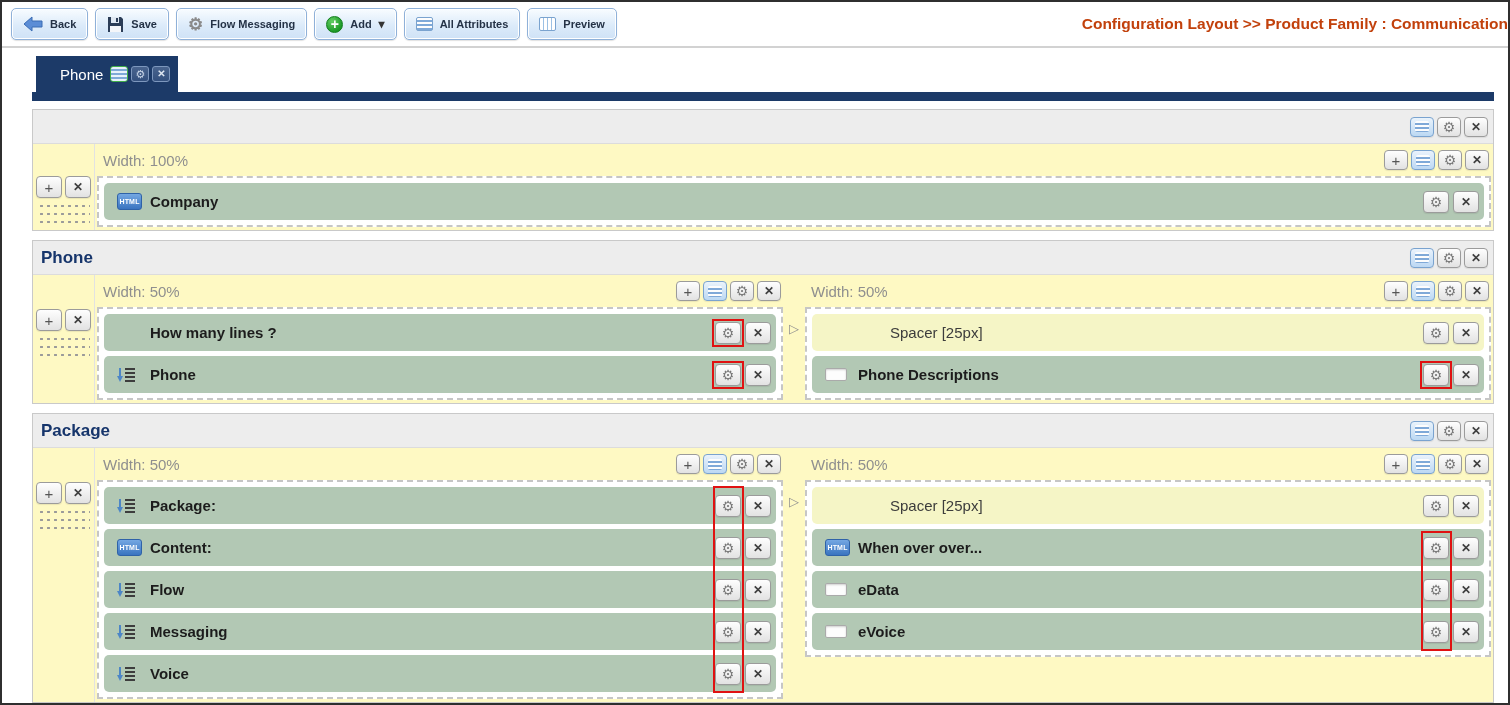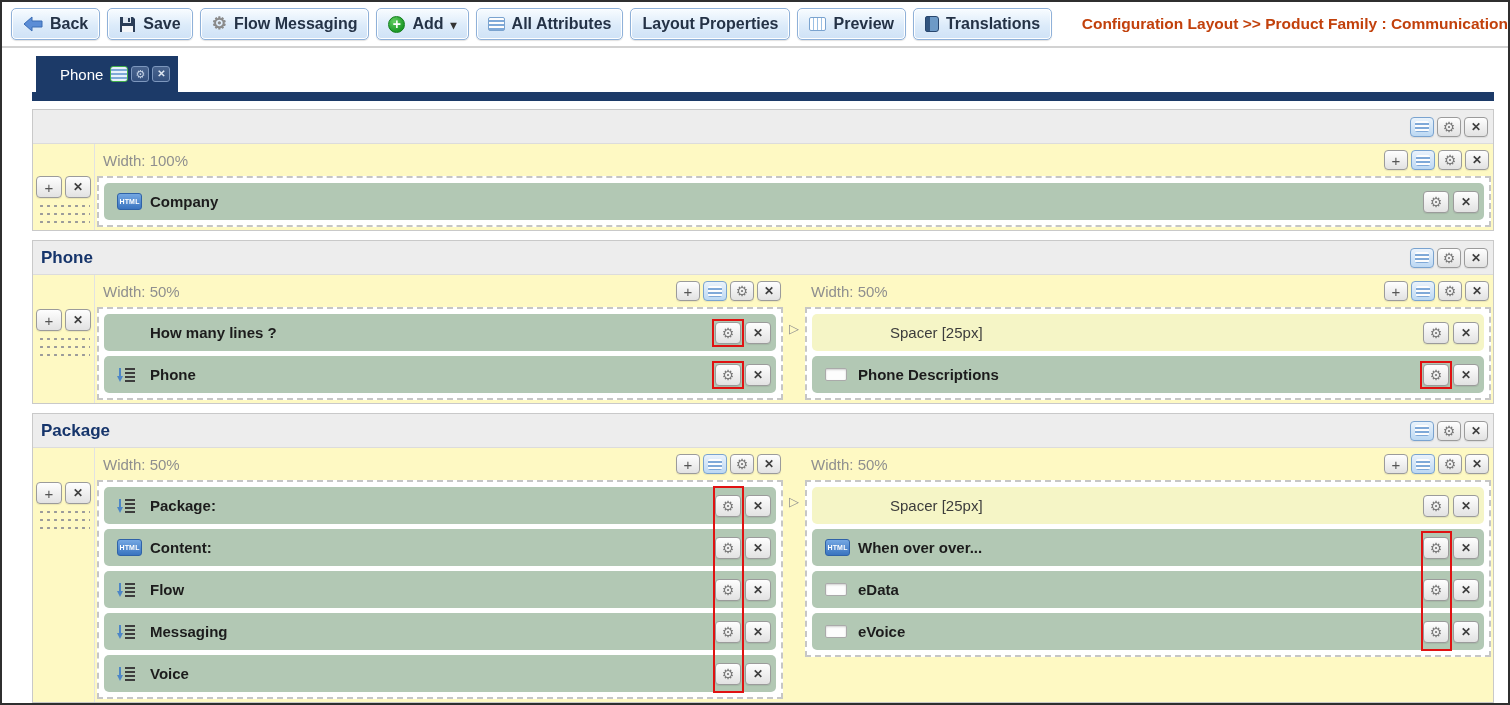--- a/index.html
+++ b/index.html
@@ -7,21 +7,21 @@
   body { font-family: "Liberation Sans", sans-serif; background:#fff; }
   .frame { width:1510px; height:705px; border:2px solid #2f2f2f; background:#fff; overflow:hidden; }
 
   
   .toolbar { display:flex; align-items:center; gap:7px; padding:5px 0 5px 9px; height:46px;
              border-bottom:2px solid #d2d2d2; }
   .tbtn { display:inline-flex; align-items:center; gap:7px; height:32px; padding:0 11px;
           border:1px solid #8fb1d9; border-radius:5px; cursor:pointer;
           background:linear-gradient(#f8fcff,#dcebfa 55%,#cfe2f6);
           box-shadow:0 1px 1px rgba(0,0,0,.12), inset 0 0 0 1px #fff;
-          font-family:"Liberation Sans",sans-serif; font-size:16px; font-weight:600; color:#243246; }
+          font-family:"Liberation Sans",sans-serif; font-size:11px; font-weight:600; color:#243246; }
   .crumb { margin-left:auto; color:#c2410c; font-weight:bold; font-size:15.5px;
            white-space:nowrap; overflow:hidden; padding-left:10px; }
 
   
   .gear-glyph::before { content:"⚙"; font-size:17px; color:#8a8a8a; line-height:1; }
   .add-circle { width:17px; height:17px; border-radius:50%;
                 background:radial-gradient(circle at 35% 30%, #63ce63, #1d9a28 70%);
                 border:1px solid #0f7d1a; color:#fff; display:inline-flex; align-items:center;
                 justify-content:center; }
   .add-circle::before { content:"+"; font-size:14px; font-weight:bold; line-height:1; margin-top:-1px; }
@@ -136,29 +136,22 @@
     <button class="tbtn">
       <span class="add-circle"></span>
       <span>Add</span>
       <span class="caret"></span>
     </button>
     <button class="tbtn">
       <span class="list-ico"></span>
       <span>All Attributes</span>
     </button>
     <button class="tbtn">
-      <span>Layout Properties</span>
-    </button>
-    <button class="tbtn">
       <span class="grid-ico"></span>
       <span>Preview</span>
-    </button>
-    <button class="tbtn">
-      <span class="book-ico"></span>
-      <span>Translations</span>
     </button>
     <span class="crumb">Configuration Layout &gt;&gt; Product Family : Communication</span>
   </div>
 
   <div class="tabzone">
     <div class="tab">
       <span class="tab-label">Phone</span>
       <span class="tico tlist"></span>
       <span class="tico tgear"></span>
       <span class="tico tclose"></span>

